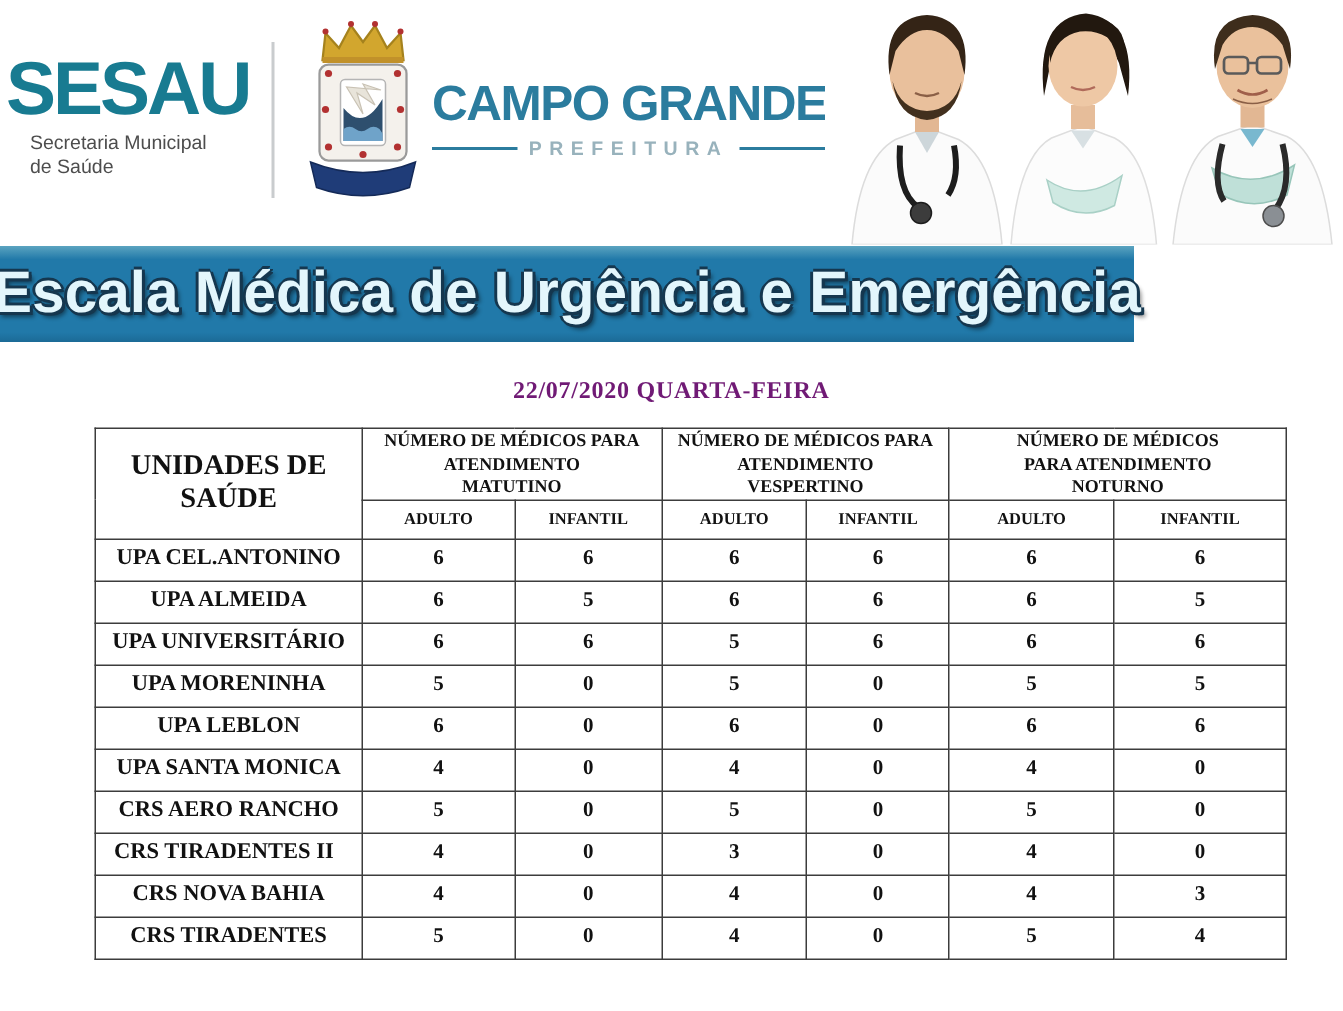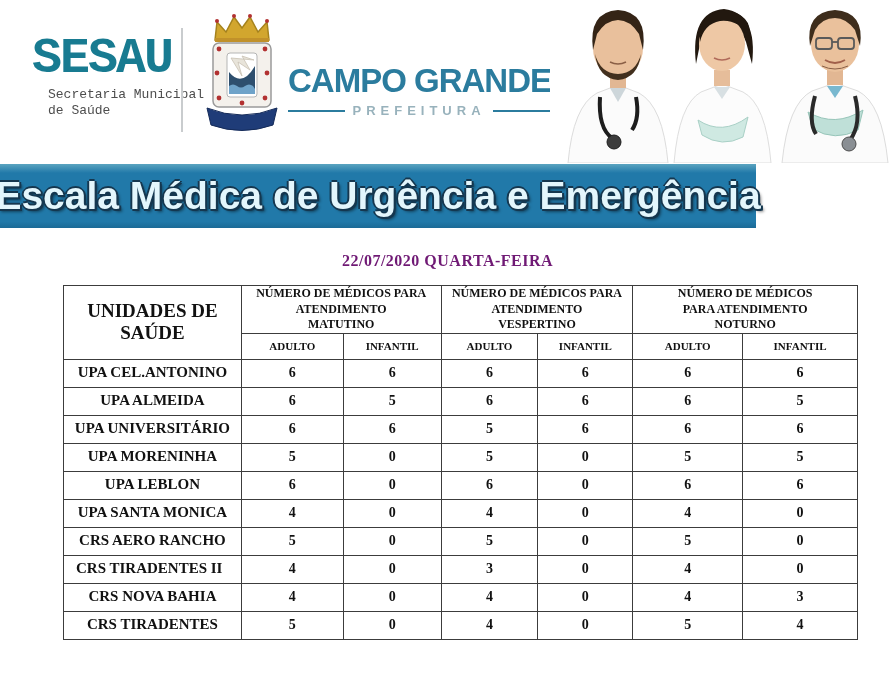--- a/index.html
+++ b/index.html
@@ -2,29 +2,29 @@
 <html><head>
 <meta charset="utf-8">
 <style>
   * { margin:0; padding:0; box-sizing:border-box; }
   html,body { width:895px; height:674px; background:#ffffff; overflow:hidden;
               font-family:"Liberation Sans", sans-serif; }
 
   
   .header { position:relative; width:895px; height:164px; background:#fff; }
 
-  .sesau-block { position:absolute; left:32px; top:34px;font-family:Liberation Mono, monospace; }
+  .sesau-block { position:absolute; left:4px; top:34px; }
   .sesau-title { font-size:50px; font-weight:bold; color:#187b91; letter-spacing:-2px; line-height:1; }
   .sesau-sub   { margin-top:3px; margin-left:16px; font-size:13px; color:#4d4d4d; line-height:1.2; }
 
   .header-divider { position:absolute; left:181px; top:28px; width:2px; height:104px; background:#c9ccce; }
 
   .crest { position:absolute; left:202px; top:10px; }
 
-  .cg-block { position:absolute; left:288px; top:62px; width:262px; text-align:center; }
+  .cg-block { position:absolute; left:288px; top:50px; width:262px; text-align:center; }
   .cg-title { font-size:33px; font-weight:bold; color:#2b7c9e; letter-spacing:-1px; white-space:nowrap; }
   .cg-subrow { display:flex; align-items:center; gap:7px; margin-top:3px; }
   .cg-line { flex:1; height:2px; background:#2b7c9e; }
   .cg-sub { font-size:13px; letter-spacing:5px; color:#98b2bc; font-weight:bold; }
 
   .doctors { position:absolute; right:0; top:0; }
 
   
   .banner { width:756px; height:64px;
             background:linear-gradient(180deg,#5ba4c0 0%, #2179a9 14%, #2179a9 90%, #1b6a96 100%);

